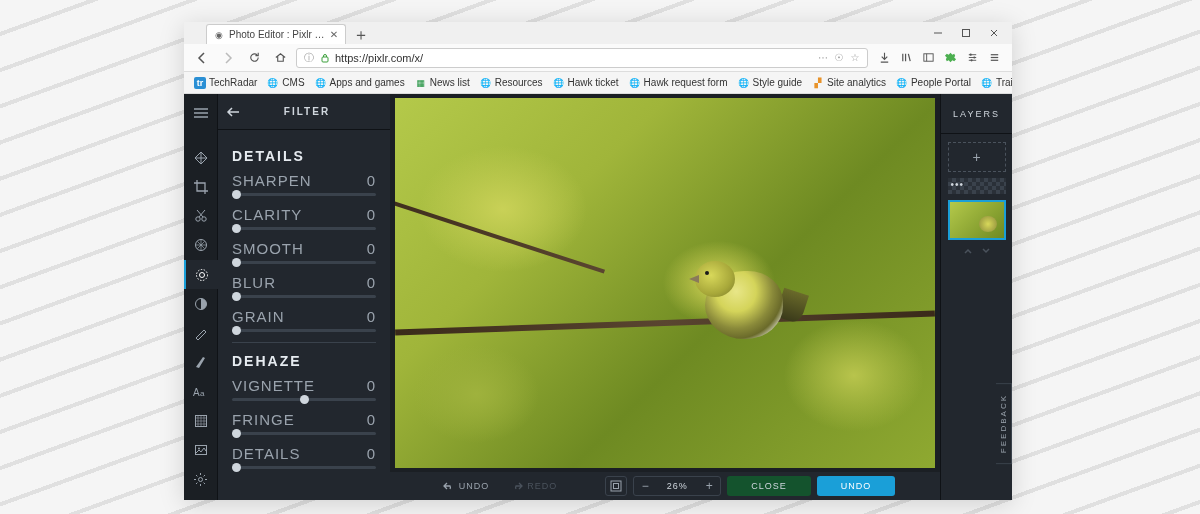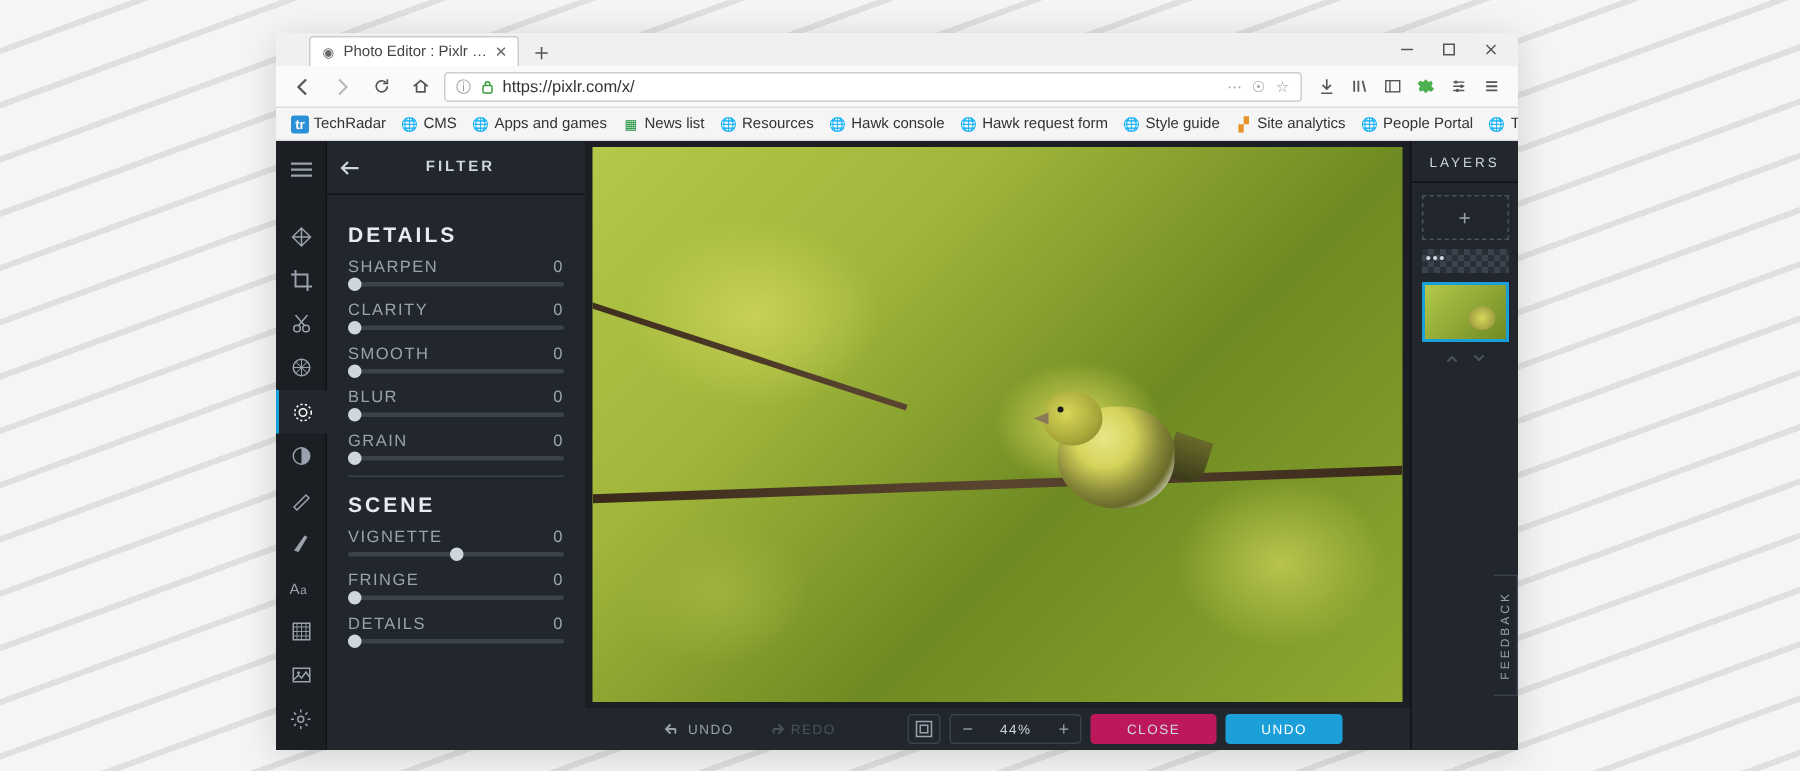--- a/index.html
+++ b/index.html
@@ -29,21 +29,21 @@
 .tool-btn.hamburger { height:26px; }
 .tool-btn.selected { color:#fff; border-left:2px solid #1a9fd8; background:#22272e; }
 .tool-btn.settings { margin-top:auto; margin-bottom:6px; }
 .filter-panel { width:172px; background:#22272e; display:flex; flex-direction:column; color:#cfd6dd; }
 .panel-header { height:36px; display:flex; align-items:center; padding:0 8px; gap:10px; border-bottom:1px solid #0f1216; }
 .panel-back { width:14px; height:14px; display:flex; align-items:center; justify-content:center; color:#cfd6dd; }
 .panel-title { flex:1; text-align:center; font-size:10px; letter-spacing:2px; font-weight:600; margin-left:-18px; }
 .panel-body { padding:10px 14px; overflow:hidden; }
 .section-title { font-size:14px; letter-spacing:2px; color:#e6ebf0; font-weight:600; margin:8px 0 8px; }
 .slider-row { margin-bottom:10px; }
-.slider-head { display:flex; justify-content:space-between; font-size:11px; letter-spacing:1px; color:#9aa3ad; margin-bottom:4px; }
+.slider-head { display:flex; justify-content:space-between; font-size:15px; letter-spacing:1px; color:#9aa3ad; margin-bottom:4px; }
 .slider-track { height:3px; background:#3a424c; border-radius:2px; position:relative; }
 .slider-thumb { width:9px; height:9px; background:#cfd6dd; border-radius:50%; position:absolute; top:-3px; left:0; }
 .slider-thumb.center { left:calc(50% - 4px); }
 .hr { height:1px; background:#3a424c; margin:10px 0; }
 .canvas-area { flex:1; background:#1b1f24; display:flex; flex-direction:column; position:relative; }
 .canvas-viewport { flex:1; display:flex; align-items:center; justify-content:center; padding:4px; }
 .photo { width:540px; height:370px; background:linear-gradient(135deg,#b4c94a 0%,#a0b53a 30%,#6e8a22 60%,#8fa931 100%); position:relative; overflow:hidden; }
 .photo::before { content:""; position:absolute; inset:0; background:
  radial-gradient(ellipse 80px 60px at 60% 50%, #d9d95a 0%, transparent 70%),
  radial-gradient(ellipse 120px 90px at 20% 30%, #c9d157 0%, transparent 70%),
@@ -58,24 +58,24 @@
 .bird-beak { position:absolute; left:2px; top:22px; width:0; height:0; border-right:10px solid #8a7a5a; border-top:4px solid transparent; border-bottom:4px solid transparent; }
 .bird-eye { position:absolute; left:18px; top:18px; width:4px; height:4px; background:#1a1a1a; border-radius:50%; }
 .bird-tail { position:absolute; right:-8px; top:38px; width:26px; height:30px; background:linear-gradient(180deg,#6a6a2a,#3a3a1a); border-radius:0 0 40% 10%; transform:rotate(18deg); }
 .bottom-bar { height:30px; background:#22272e; display:flex; align-items:center; justify-content:center; gap:6px; padding:0 12px; }
 .hist-btn { display:flex; align-items:center; gap:4px; font-size:9px; letter-spacing:1px; color:#9aa3ad; padding:3px 8px; }
 .hist-btn.disabled { color:#4a525c; }
 .crop-btn { width:22px; height:20px; display:flex; align-items:center; justify-content:center; color:#9aa3ad; border:1px solid #3a424c; border-radius:3px; }
 .zoom-group { display:flex; align-items:center; gap:0; border:1px solid #3a424c; border-radius:3px; height:20px; }
 .zoom-btn { width:22px; height:18px; display:flex; align-items:center; justify-content:center; color:#9aa3ad; font-size:12px; }
 .zoom-val { width:42px; text-align:center; font-size:9px; color:#cfd6dd; letter-spacing:1px; }
-.action-btn { height:20px; padding:0 24px; font-size:9px; letter-spacing:1px; color:#cfd6dd; background:#be185d; border-radius:3px; display:flex; align-items:center; }
+.action-btn { height:20px; padding:0 24px; font-size:9px; letter-spacing:1px; color:#cfd6dd; background:#14532d; border-radius:3px; display:flex; align-items:center; }
 .action-btn.primary { background:#1a9fd8; color:#fff; }
 .layers-panel { width:72px; background:#22272e; display:flex; flex-direction:column; border-left:1px solid #0f1216; position:relative; }
-.layers-title { height:28px; display:flex; align-items:center; justify-content:center; font-size:9px; letter-spacing:2px; color:#cfd6dd; border-bottom:1px solid #0f1216; }
+.layers-title { height:40px; display:flex; align-items:center; justify-content:center; font-size:9px; letter-spacing:2px; color:#cfd6dd; border-bottom:1px solid #0f1216; }
 .layers-body { padding:8px 6px; display:flex; flex-direction:column; gap:6px; align-items:center; }
 .layer-add { width:58px; height:30px; border:1px dashed #4a525c; display:flex; align-items:center; justify-content:center; color:#9aa3ad; font-size:14px; }
 .layer-thumb { width:58px; height:16px; background:repeating-conic-gradient(#3a424c 0% 25%, #2a3038 0% 50%) 0 0/8px 8px; position:relative; }
 .layer-dots { position:absolute; left:3px; top:1px; color:#cfd6dd; font-size:10px; letter-spacing:1px; }
 .layer-photo { width:58px; height:40px; background:linear-gradient(135deg,#b4c94a,#6e8a22); border:2px solid #1a9fd8; position:relative; }
 .layer-photo::after { content:""; position:absolute; left:55%; top:40%; width:18px; height:16px; background:radial-gradient(circle,#d8d85a,#8a8a3a); border-radius:50%; }
 .layer-nav { display:flex; gap:8px; color:#4a525c; }
 .layer-nav span { width:10px; height:10px; }
 .feedback-tab { position:absolute; right:0; bottom:36px; writing-mode:vertical-rl; font-size:8px; letter-spacing:2px; color:#9aa3ad; border:1px solid #3a424c; border-right:none; padding:10px 3px; transform:rotate(180deg); }
 svg { display:block; }
@@ -207,21 +207,21 @@
     <div class="bookmark">
         <span class="bm-icon" style="color:#1a8f3a">▦</span>
         <span>News list</span>
       </div>
     <div class="bookmark">
         <span class="bm-icon">🌐</span>
         <span>Resources</span>
       </div>
     <div class="bookmark">
         <span class="bm-icon">🌐</span>
-        <span>Hawk console</span>
+        <span>Hawk ticket</span>
       </div>
     <div class="bookmark">
         <span class="bm-icon">🌐</span>
         <span>Hawk request form</span>
       </div>
     <div class="bookmark">
         <span class="bm-icon">🌐</span>
         <span>Style guide</span>
       </div>
     <div class="bookmark">
@@ -372,21 +372,21 @@
         <div class="slider-row">
             <div class="slider-head">
               <span>GRAIN</span>
               <span>0</span>
             </div>
             <div class="slider-track">
               <div class="slider-thumb"></div>
             </div>
           </div>
         <div class="hr"></div>
-        <div class="section-title">SCENE</div>
+        <div class="section-title">DEHAZE</div>
         <div class="slider-row">
             <div class="slider-head">
               <span>VIGNETTE</span>
               <span>0</span>
             </div>
             <div class="slider-track">
               <div class="slider-thumb center"></div>
             </div>
           </div>
         <div class="slider-row">
@@ -439,21 +439,21 @@
           </div>
         <div style="width:28px"></div>
         <div class="crop-btn">
             <svg width="12" height="12" viewBox="0 0 12 12">
               <rect x="1" y="1" width="10" height="10" fill="none" stroke="currentColor"></rect>
               <rect x="3.5" y="3.5" width="5" height="5" fill="none" stroke="currentColor"></rect>
             </svg>
           </div>
         <div class="zoom-group">
           <div class="zoom-btn">−</div>
-          <div class="zoom-val">44%</div>
+          <div class="zoom-val">26%</div>
           <div class="zoom-btn">+</div>
         </div>
         <div class="action-btn">
             <span>CLOSE</span>
           </div>
         <div class="action-btn primary">
             <span>UNDO</span>
           </div>
       </div>
     </div>

